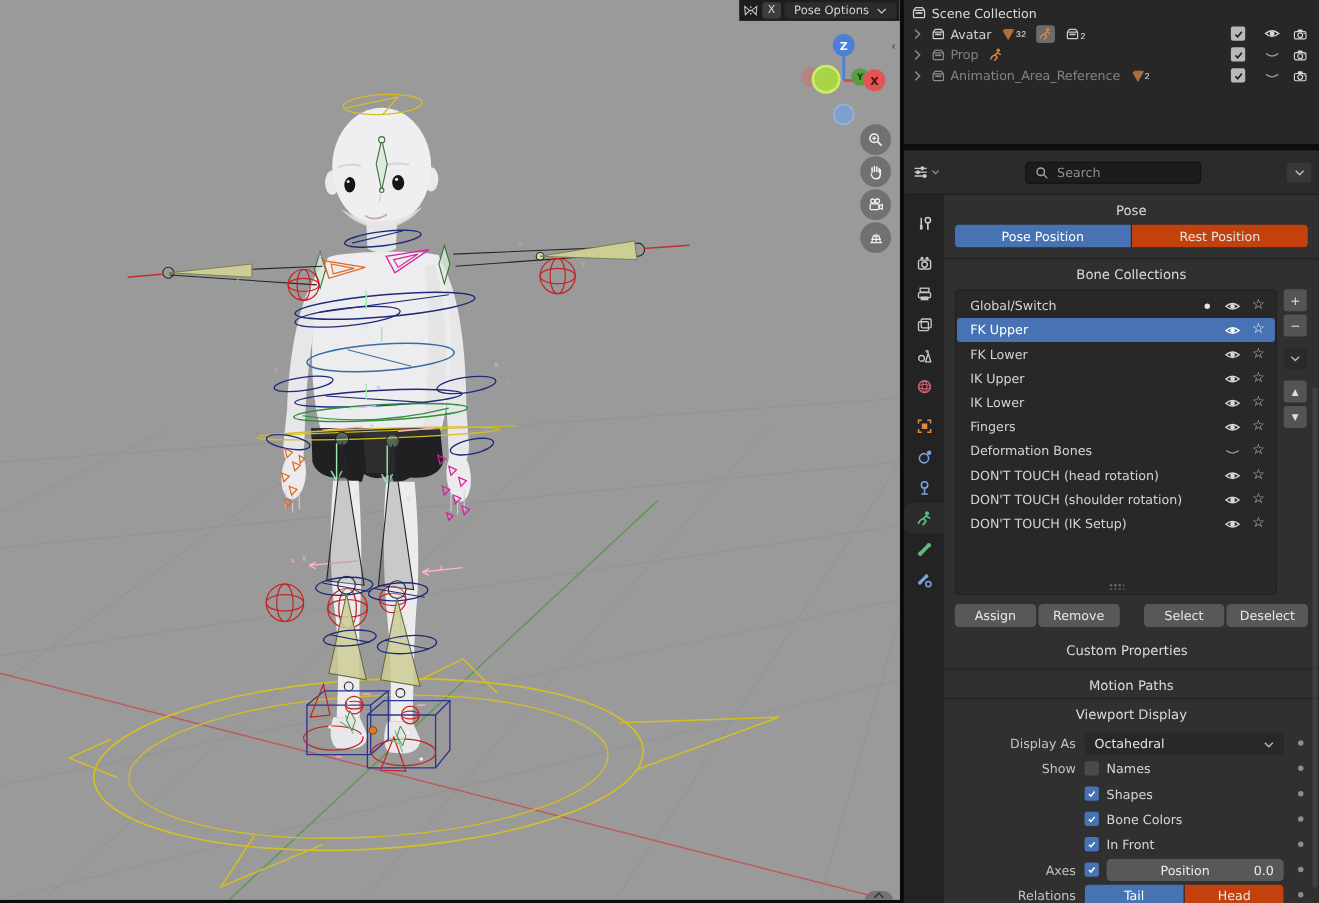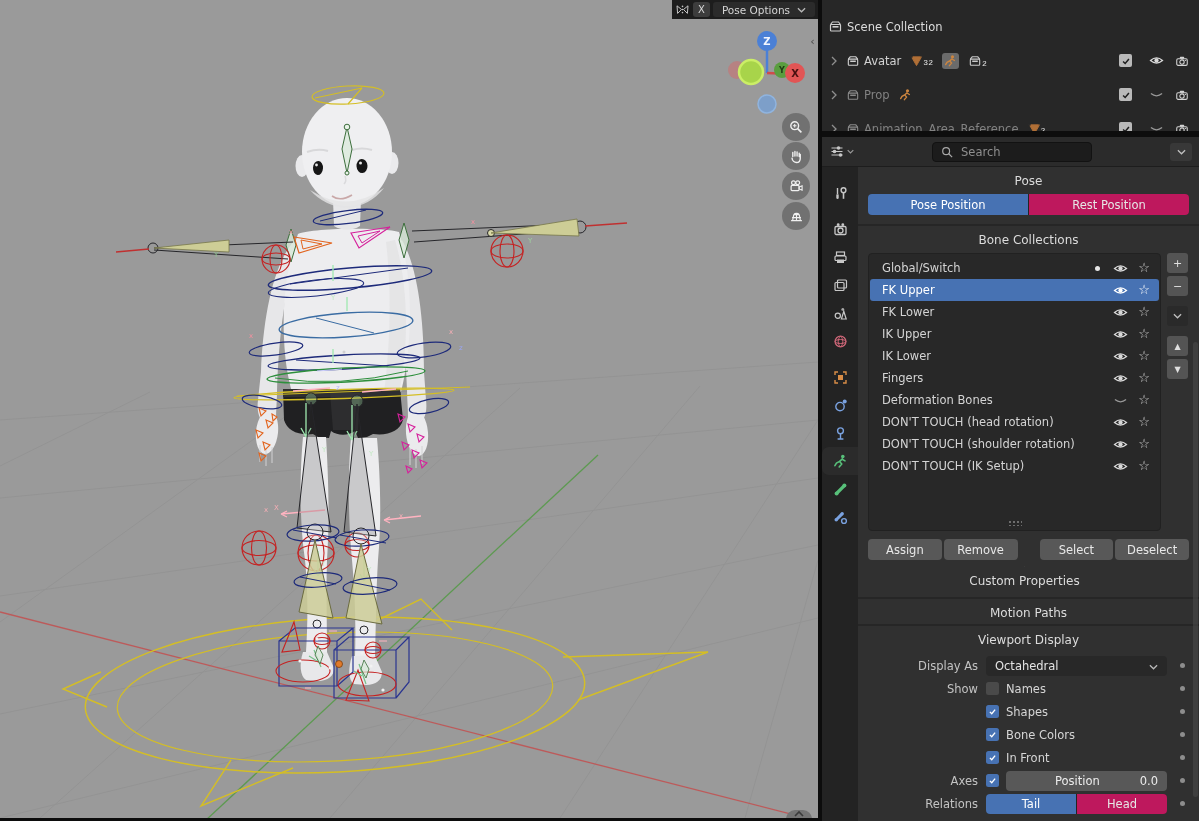--- a/index.html
+++ b/index.html
@@ -19,35 +19,35 @@
           background:rgba(80,80,80,.55);display:flex;align-items:center;justify-content:center;}
   .gizmo{position:absolute;left:725px;top:28px;}
   .npanel-tab{position:absolute;left:807px;top:33px;width:11px;height:16px;color:#474747;
               font-size:11px;display:flex;align-items:center;justify-content:center;}
   .shelf-btn{position:absolute;left:786px;top:810px;width:26px;height:12px;border-radius:9px 9px 0 0;
              background:#747474;display:flex;justify-content:center;}
   
   .right{position:absolute;left:822px;top:0;width:377px;height:821px;background:#272727;
          display:flex;flex-direction:column;}
   .outliner{height:131px;background:#272727;padding-top:2px;}
-  .ol-row{height:19px;display:flex;align-items:center;padding:0 6px;font-size:11.5px;color:#d2d2d2;gap:4px;margin-top:15px;}
+  .ol-row{height:19px;display:flex;align-items:center;padding:0 6px;font-size:11.5px;color:#d2d2d2;gap:4px;}
   .ol-row.child{padding-left:8px;}
   .ol-chev{width:12px;color:#9a9a9a;display:flex;align-items:center;}
   .ol-ico{display:flex;align-items:center;}
   .ol-label.dim{color:#828282;}
   .badge{display:flex;align-items:flex-end;margin-left:5px;font-family:Liberation Mono, monospace;}
   .badge.hl{background:#6b6b6b;border-radius:3px;padding:1px 2px;}
   .cnt{font-size:8px;color:#e2e2e2;margin-left:0px;line-height:9px;}
   .spacer{flex:1;}
   .ol-check{width:13px;height:13px;background:#b9b9b9;border-radius:2px;display:flex;align-items:center;
             justify-content:center;margin-right:9px;}
   .ol-eye,.ol-cam{width:22px;display:flex;align-items:center;justify-content:center;}
   .divider{height:6px;background:#0d0d0d;}
   .props{flex:1;background:#2b2b2b;display:flex;flex-direction:column;min-height:0;}
-  .props-header{height:30px;background:#2b2b2b;border-bottom:1px solid #1d1d1d;display:flex;
+  .props-header{height:40px;background:#2b2b2b;border-bottom:1px solid #1d1d1d;display:flex;
                 align-items:center;padding:0 7px;}
   .hdr-type{display:flex;align-items:center;gap:2px;}
   .search{width:160px;height:20px;background:#1c1c1c;border:1px solid #121212;border-radius:4px;
           display:flex;align-items:center;gap:6px;padding:0 8px;margin:0 auto;}
   .search input{background:transparent;border:none;outline:none;color:#c8c8c8;font-size:11.5px;width:100px;
                 font-family:"DejaVu Sans",sans-serif;}
   .search input::placeholder{color:#8f8f8f;}
   .hdr-menu-btn{width:22px;height:18px;background:#383838;border-radius:3px;display:flex;
                 align-items:center;justify-content:center;}
   .props-body{flex:1;display:flex;min-height:0;position:relative;}
@@ -55,21 +55,21 @@
   .tab{height:28px;display:flex;align-items:center;justify-content:center;border-radius:7px 0 0 7px;}
   .tab.active{background:#2b2b2b;}
   .tab.gap{margin-top:8px;}
   .content{flex:1;background:#262626;overflow:hidden;position:relative;}
   .panel{background:#303030;margin-bottom:2px;}
   .phead{height:25px;display:flex;align-items:center;gap:7px;padding:0 9px;color:#dcdcdc;font-size:12px;flex-direction:column;}
   .grip{margin-left:auto;width:17px;height:7px;
         background-image:radial-gradient(#787878 1px, transparent 1.2px);background-size:4px 4px;}
   .pbody{padding:2px 10px 9px 10px;}
   .seg{display:flex;height:21px;border-radius:4px;overflow:hidden;gap:1px;background:#242424;}
-  .seg .opt{flex:1;display:flex;align-items:center;justify-content:center;background:#be185d;
+  .seg .opt{flex:1;display:flex;align-items:center;justify-content:center;background:#c2410c;
             color:#e6e6e6;font-size:11.5px;}
   .seg .opt.active{background:#4772b3;color:#fff;}
   .bclist-wrap{display:flex;gap:6px;}
   .bclist{flex:1;background:#282828;border:1px solid #212121;border-radius:4px;height:278px;
           padding:3px 1px;position:relative;}
   .bcrow{height:22px;display:flex;align-items:center;padding:0 7px 0 12px;font-size:11.5px;
          color:#d4d4d4;gap:7px;border-radius:3px;}
   .bcrow.sel{background:#4772b3;color:#fff;}
   .bcname{flex:1;white-space:nowrap;overflow:hidden;}
   .bcdot{width:5px;height:5px;border-radius:50%;background:#e6e6e6;margin-right:4px;}

